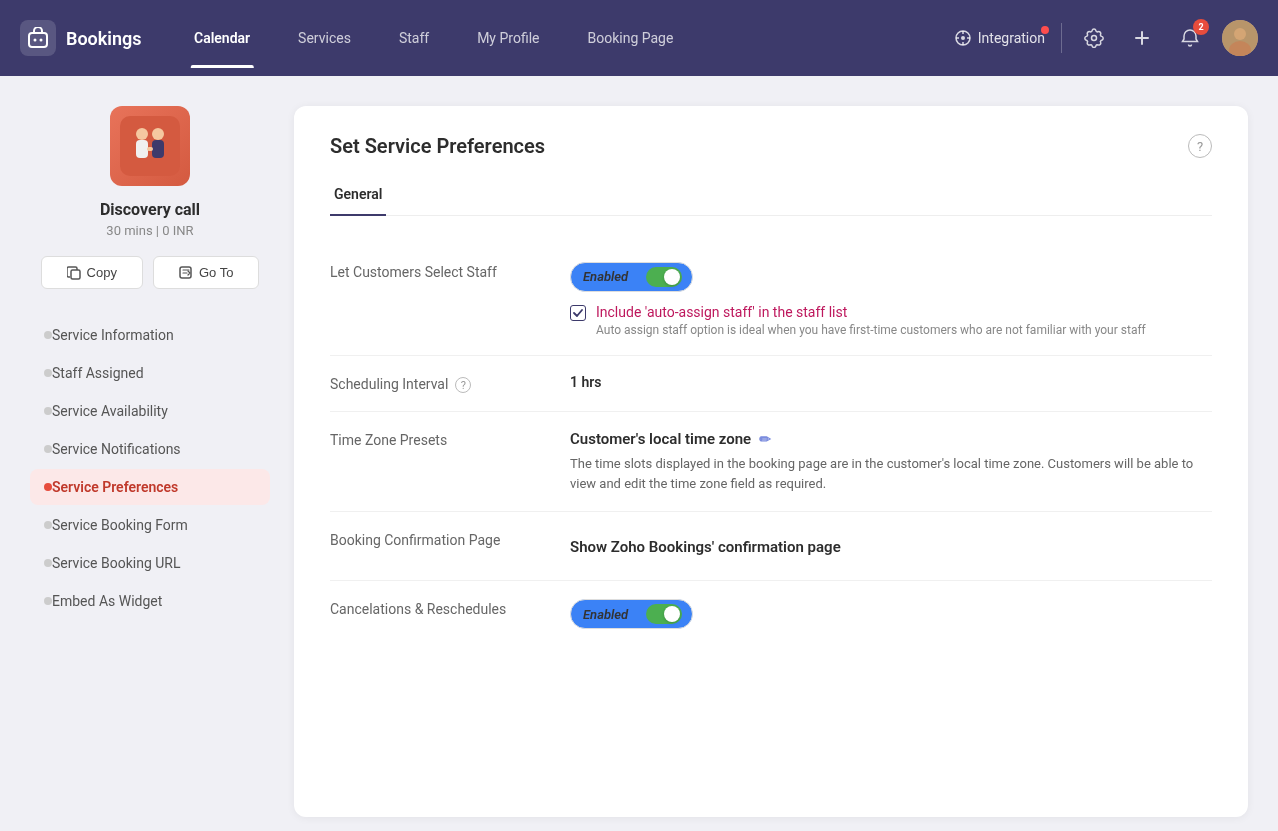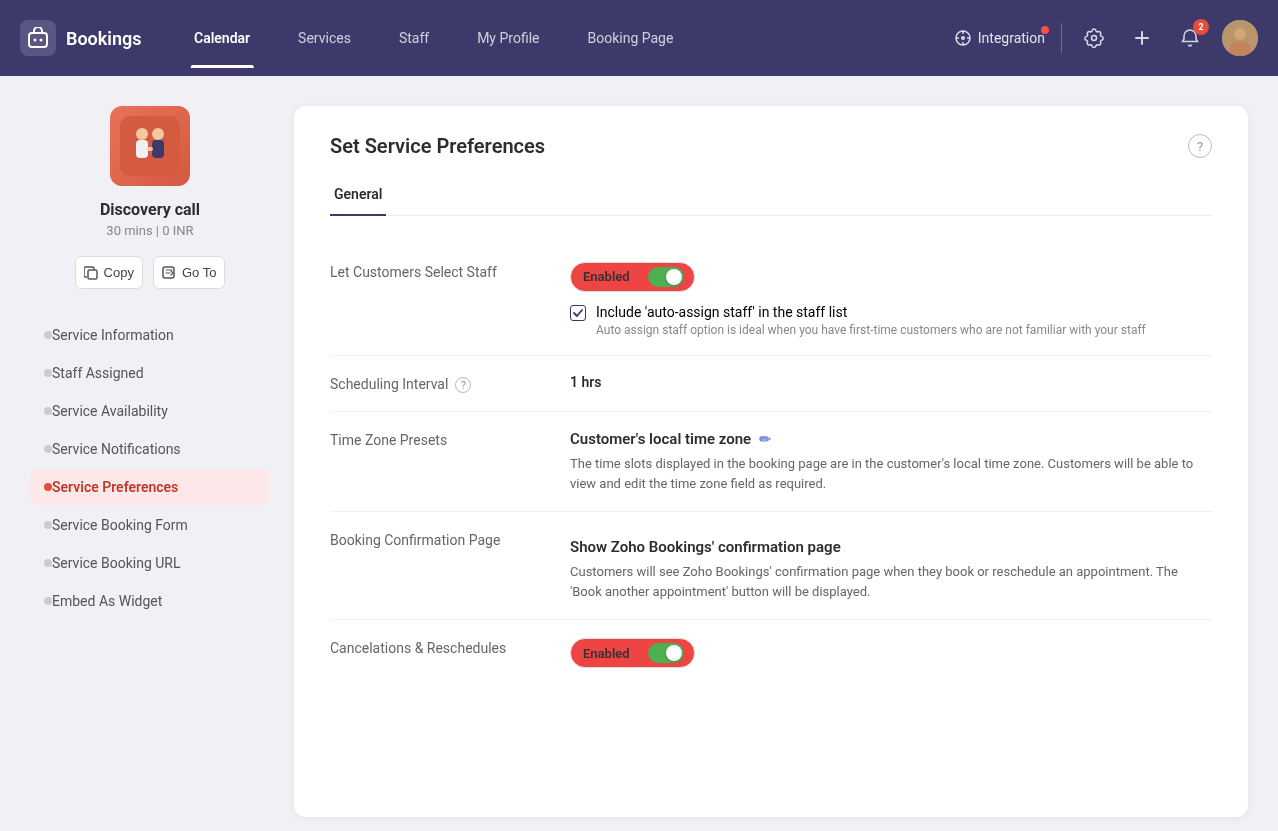--- a/index.html
+++ b/index.html
@@ -178,21 +178,21 @@
     }
     .action-btns {
       display: flex;
       gap: 10px;
       margin-bottom: 28px;
     }
     .action-btn {
       display: flex;
       align-items: center;
       gap: 6px;
-      padding: 8px 8px;
+      padding: 8px 25px;
       border: 1.5px solid #ddd;
       border-radius: 6px;
       background: white;
       font-size: 13px;
       color: #444;
       cursor: pointer;
       font-weight: 500;
     }
 
     .sidebar-nav {
@@ -302,21 +302,22 @@
 
     
     .toggle-wrap {
       display: flex;
       align-items: center;
       gap: 18px;
       border: 1.5px solid #ddd;
       border-radius: 20px;
       padding: 4px 10px 4px 12px;
       display: inline-flex;
-      background: #ef4444;
+      background: #3b82f6;
+      font-style: italic;
     }
     .toggle-label {
       font-size: 13px;
       font-weight: 600;
       color: #333;
     }
     .toggle-switch {
       width: 36px;
       height: 20px;
       background: #4caf50;
@@ -354,21 +355,21 @@
       justify-content: center;
       flex-shrink: 0;
       margin-top: 1px;
       cursor: pointer;
     }
     .checkbox-box.checked {
       background: white;
     }
     .checkbox-text {
       font-size: 14px;
-      color: #000000;
+      color: #be185d;
     }
     .checkbox-hint {
       font-size: 12px;
       color: #888;
       margin-top: 3px;
     }
 
     .scheduling-value {
       font-size: 14px;
       font-weight: 600;
@@ -587,21 +588,20 @@
           <span class="edit-icon">✏</span>
         </div>
         <div class="form-desc">The time slots displayed in the booking page are in the customer's local time zone. Customers will be able to view and edit the time zone field as required.</div>
       </div>
     </div>
 
     <div class="form-row">
       <div class="form-label">Booking Confirmation Page</div>
       <div class="form-value">
         <div class="booking-confirm-title">Show Zoho Bookings' confirmation page</div>
-        <div class="form-desc">Customers will see Zoho Bookings' confirmation page when they book or reschedule an appointment. The 'Book another appointment' button will be displayed.</div>
       </div>
     </div>
 
     <div class="form-row">
       <div class="form-label">Cancelations &amp; Reschedules</div>
       <div class="form-value">
         <div class="toggle-wrap">
           <span class="toggle-label">Enabled</span>
           <div class="toggle-switch"></div>
         </div>

